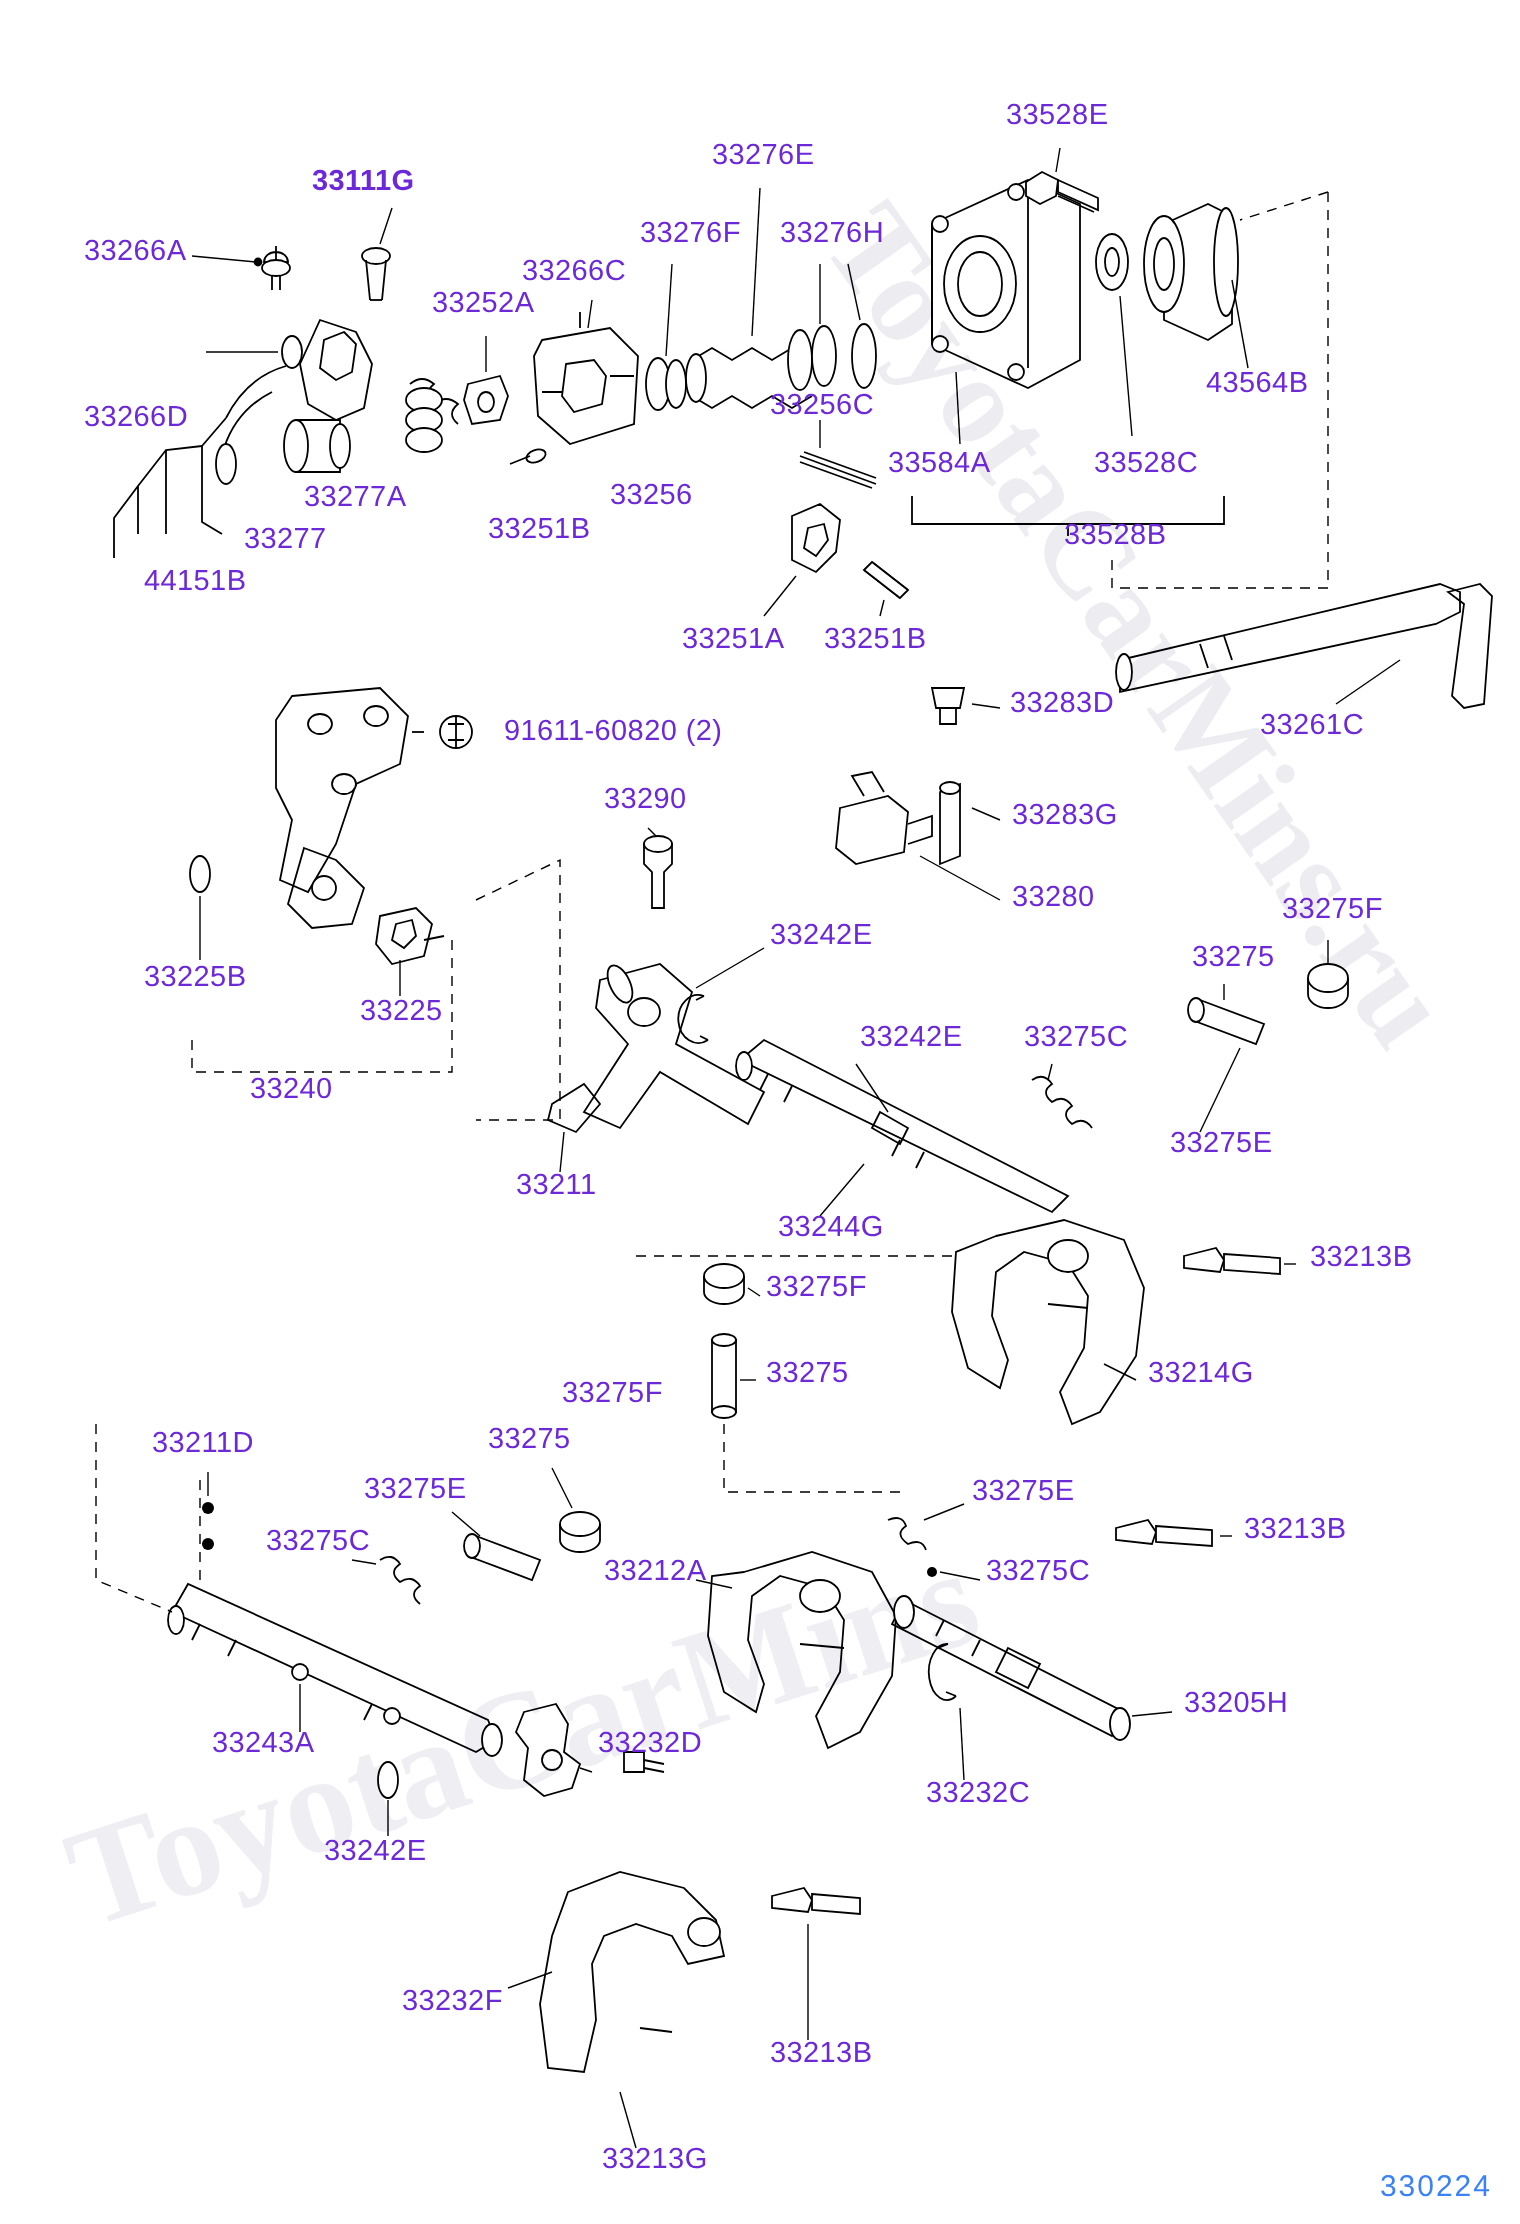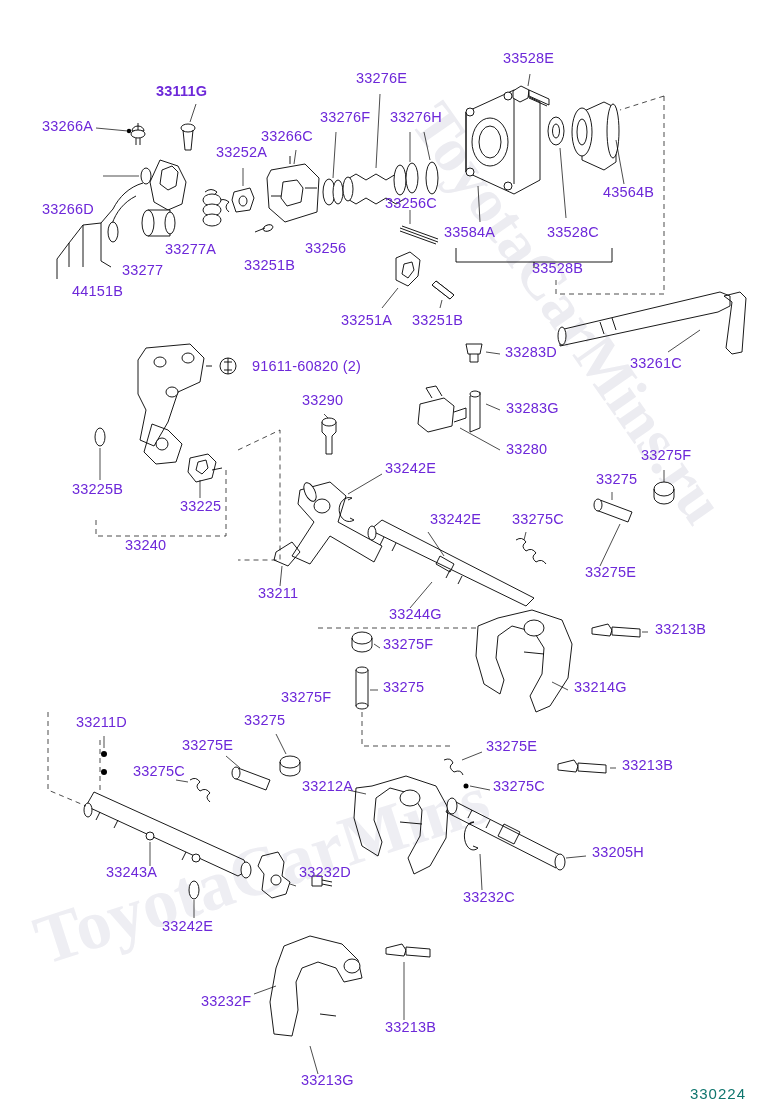--- a/index.html
+++ b/index.html
@@ -49,21 +49,21 @@
     color: #6d28d9;
     white-space: nowrap;
     letter-spacing: 0.2px;
   }
   .code {
     position: absolute;
     right: 14px;
     bottom: 10px;
     font-size: 15px;
     letter-spacing: 1px;
-    color: #0f766e;
+    color: #3b82f6;
   }
   svg.art {
     position: absolute;
     left: 0;
     top: 0;
     width: 760px;
     height: 1112px;
   }
   .ln { stroke: #000; stroke-width: 0.9; fill: none; }
   .ln-thin { stroke: #000; stroke-width: 0.7; fill: none; }
@@ -451,21 +451,21 @@
   <div class="lbl" style="left:356px; top:70px;">33276E</div>
   <div class="lbl" style="left:390px; top:109px;">33276H</div>
   <div class="lbl" style="left:503px; top:50px;">33528E</div>
   <div class="lbl" style="left:603px; top:184px;">43564B</div>
   <div class="lbl" style="left:547px; top:224px;">33528C</div>
   <div class="lbl" style="left:444px; top:224px;">33584A</div>
   <div class="lbl" style="left:532px; top:260px;">33528B</div>
   <div class="lbl" style="left:385px; top:195px;">33256C</div>
   <div class="lbl" style="left:305px; top:240px;">33256</div>
   <div class="lbl" style="left:244px; top:257px;">33251B</div>
-  <div class="lbl" style="left:165px; top:241px;">33277A</div>
+  <div class="lbl" style="left:152px; top:241px;">33277A</div>
   <div class="lbl" style="left:122px; top:262px;">33277</div>
   <div class="lbl" style="left:72px;  top:283px;">44151B</div>
   <div class="lbl" style="left:341px; top:312px;">33251A</div>
   <div class="lbl" style="left:412px; top:312px;">33251B</div>
   <div class="lbl" style="left:505px; top:344px;">33283D</div>
   <div class="lbl" style="left:630px; top:355px;">33261C</div>
   <div class="lbl" style="left:252px; top:358px;">91611-60820 (2)</div>
   <div class="lbl" style="left:302px; top:392px;">33290</div>
   <div class="lbl" style="left:506px; top:400px;">33283G</div>
   <div class="lbl" style="left:506px; top:441px;">33280</div>

